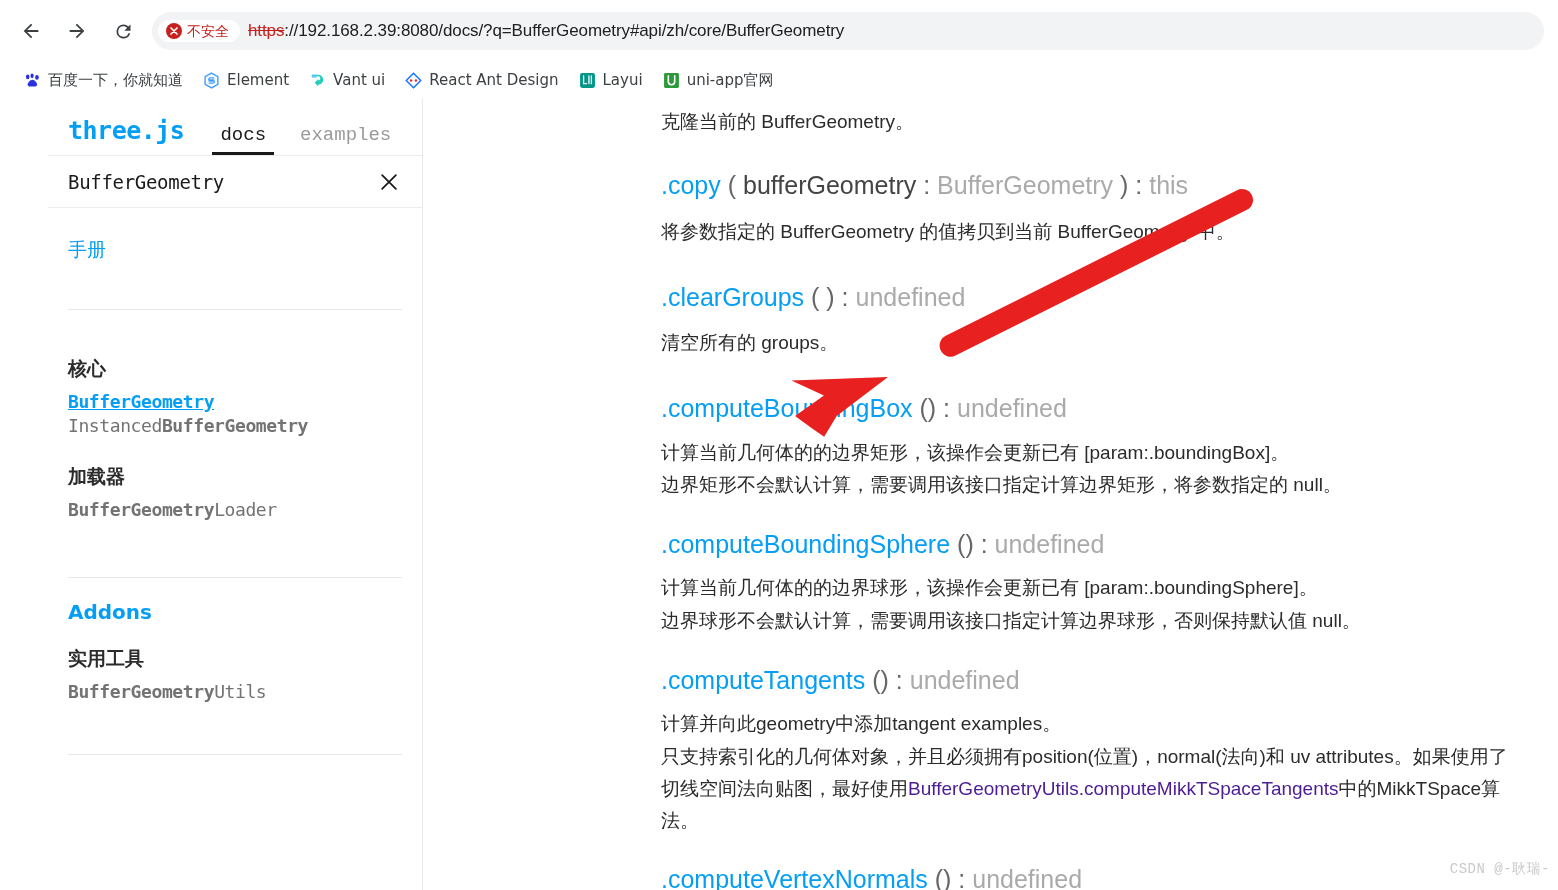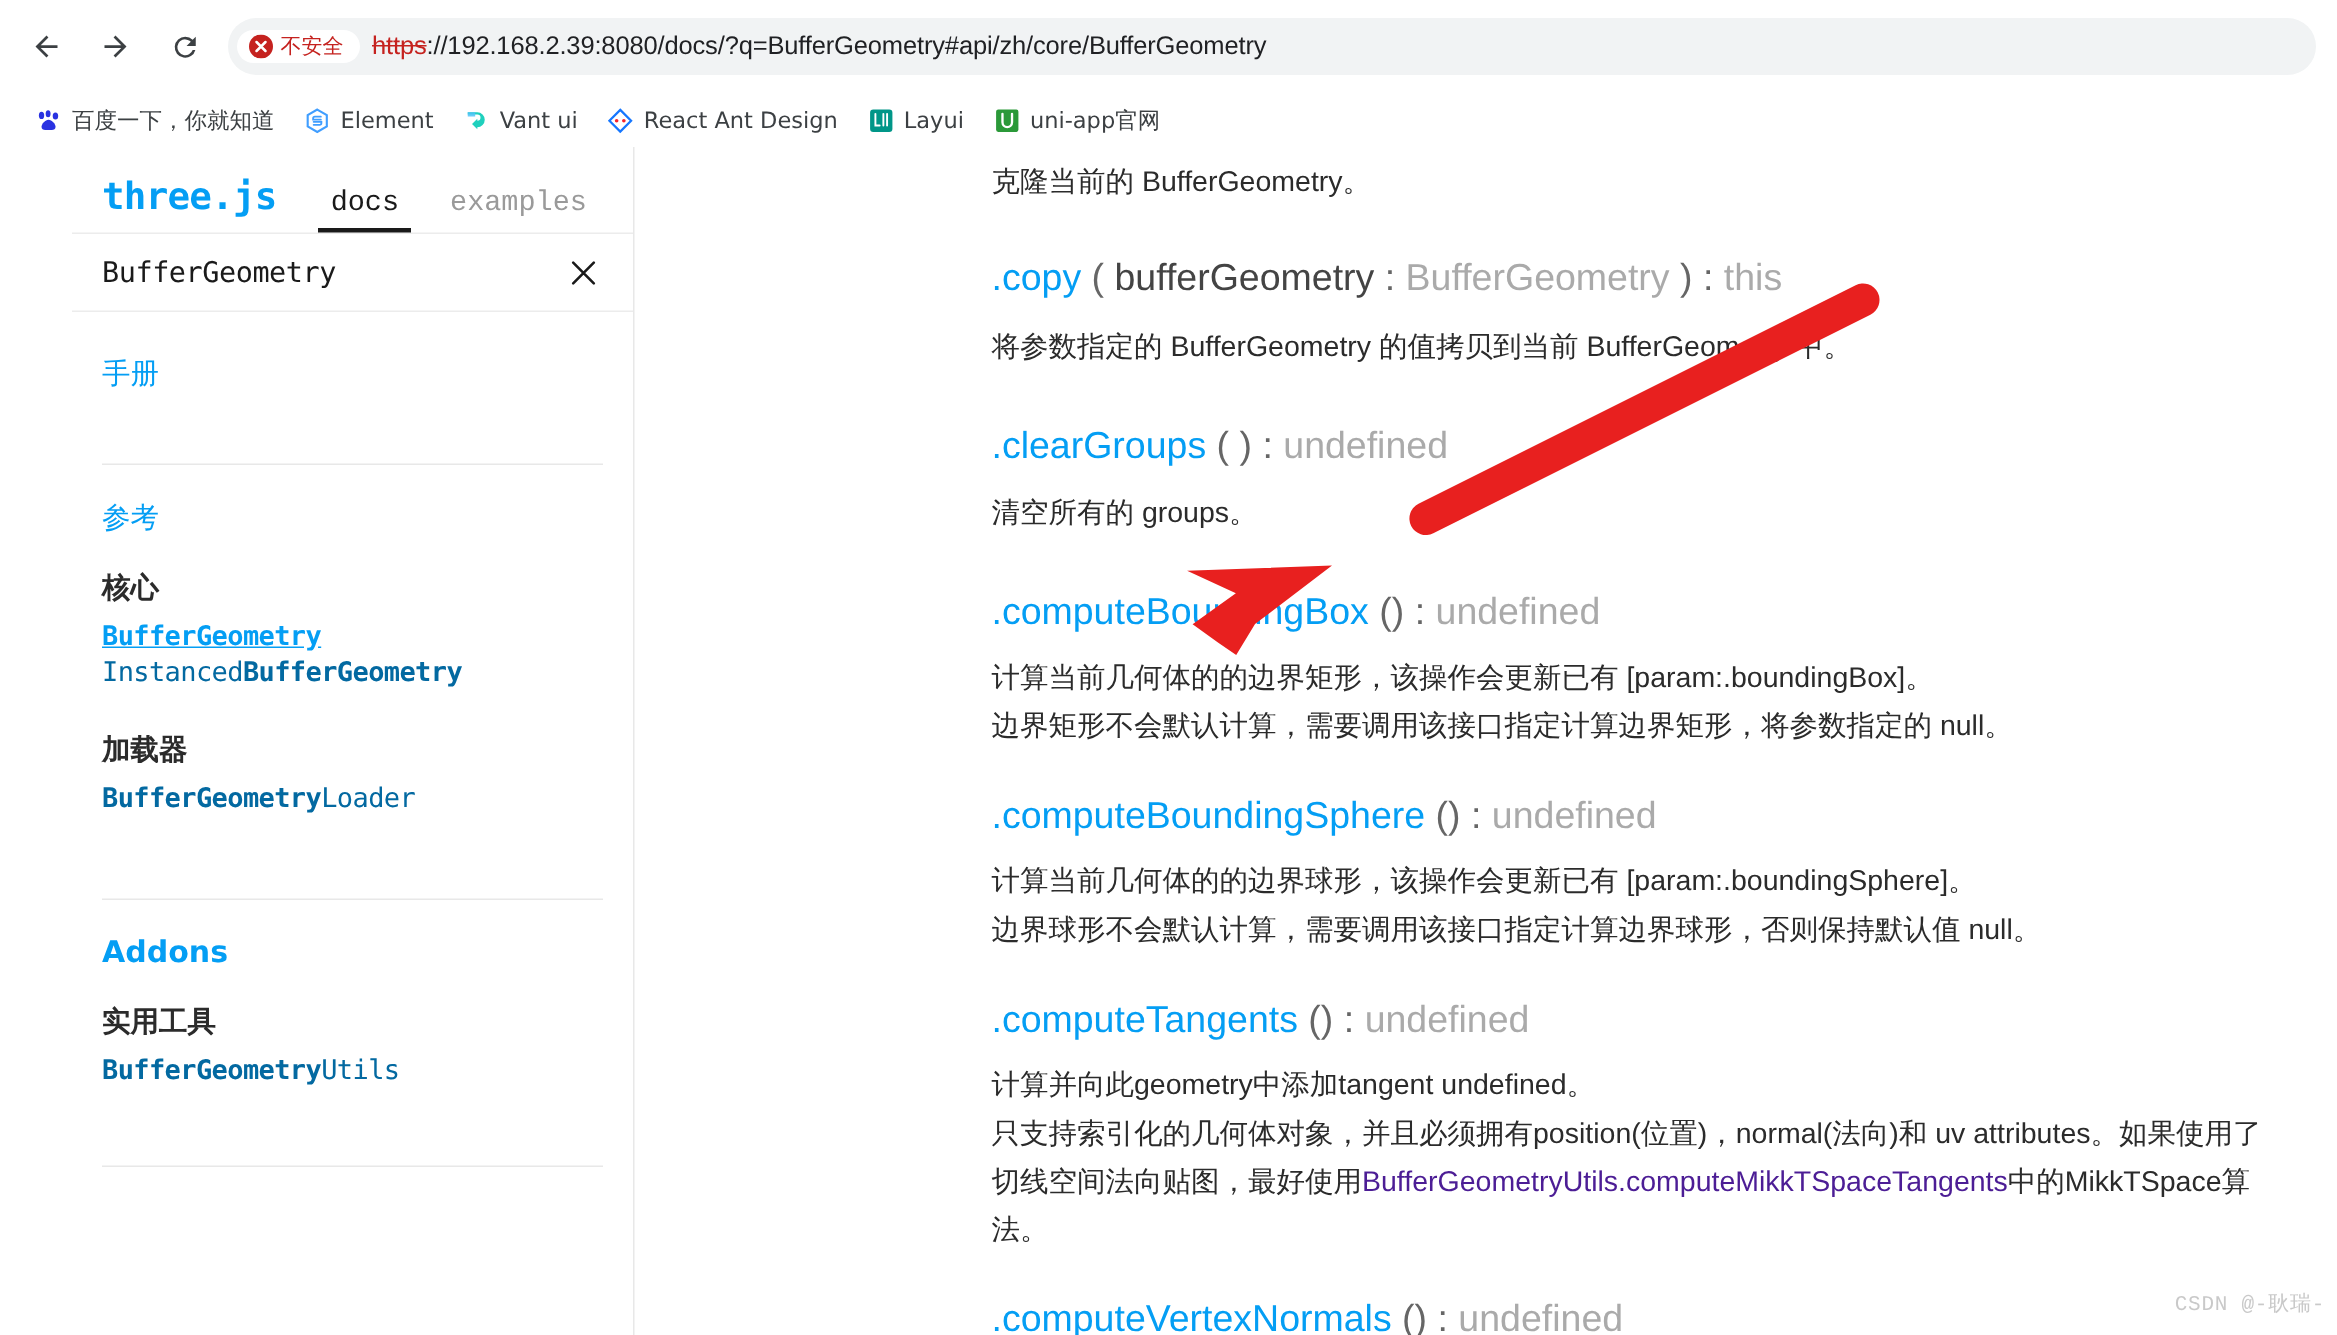--- a/index.html
+++ b/index.html
@@ -153,21 +153,21 @@
   }
   .sec-divider {
     height: 1px; background: #e8e8e8; margin: 0;
   }
   .nav-group-title {
     font-family: "DejaVu Serif", serif;
     font-weight: bold; font-size: 19px; color: #2b2b2b;
   }
   .nav-entry {
     font-family: "DejaVu Sans Mono", monospace;
-    font-size: 18px; color: #0369a1; cursor: pointer;
+    font-size: 18px; color: #737373; cursor: pointer;
     letter-spacing: -0.4px; line-height: 1.35;
   }
   .nav-entry b { font-weight: bold; }
   .nav-entry.active {
     color: #049ef4; font-weight: bold; text-decoration: underline;
   }
   .addons-title {
     font-family: "DejaVu Sans", sans-serif;
     font-weight: bold; font-size: 20px; color: #049ef4;
   }
@@ -327,21 +327,20 @@
 
     <div id="panel-nav">
 
       <div style="height:30px"></div>
       <div class="nav-link-blue">手册</div>
 
       <div style="height:48px"></div>
       <div class="sec-divider"></div>
       <div style="height:24px"></div>
 
-      <div class="nav-link-blue">参考</div>
 
       <div style="height:22px"></div>
       <div class="nav-group-title">核心</div>
       <div style="height:8px"></div>
       <div class="nav-entry active">BufferGeometry</div>
       <div class="nav-entry"><span>Instanced</span><b>BufferGeometry</b></div>
 
       <div style="height:26px"></div>
       <div class="nav-group-title">加载器</div>
       <div style="height:8px"></div>
@@ -403,21 +402,21 @@
       <div style="height:12px"></div>
       <div class="api-desc">计算当前几何体的的边界球形，该操作会更新已有 [param:.boundingSphere]。</div>
       <div class="api-desc">边界球形不会默认计算，需要调用该接口指定计算边界球形，否则保持默认值 null。</div>
     </div>
 
     <div style="height:28px"></div>
 
     <div class="api-block">
       <div class="api-sig"><span class="name">.computeTangents</span><span class="punct"> (</span><span class="punct">) : </span><span>undefined</span></div>
       <div style="height:12px"></div>
-      <div class="api-desc">计算并向此geometry中添加tangent undefined。</div>
+      <div class="api-desc">计算并向此geometry中添加tangent examples。</div>
       <div class="api-desc">只支持索引化的几何体对象，并且必须拥有position(位置)，normal(法向)和 uv attributes。如果使用了</div>
       <div class="api-desc" id="tangents-line-3"><span>切线空间法向贴图，最好使用</span><a>BufferGeometryUtils.computeMikkTSpaceTangents</a><span>中的MikkTSpace算</span></div>
       <div class="api-desc">法。</div>
     </div>
 
     <div style="height:26px"></div>
 
     <div class="api-block">
       <div class="api-sig"><span class="name">.computeVertexNormals</span><span class="punct"> (</span><span class="punct">) : </span><span>undefined</span></div>
     </div>

